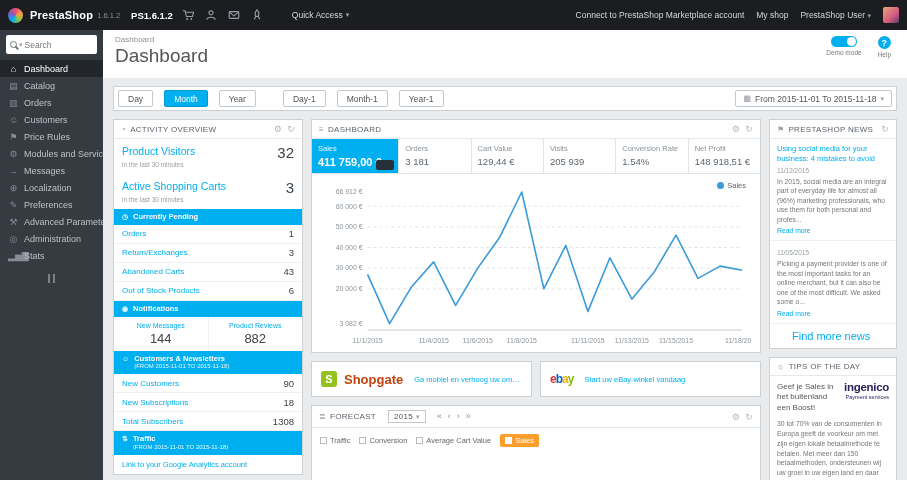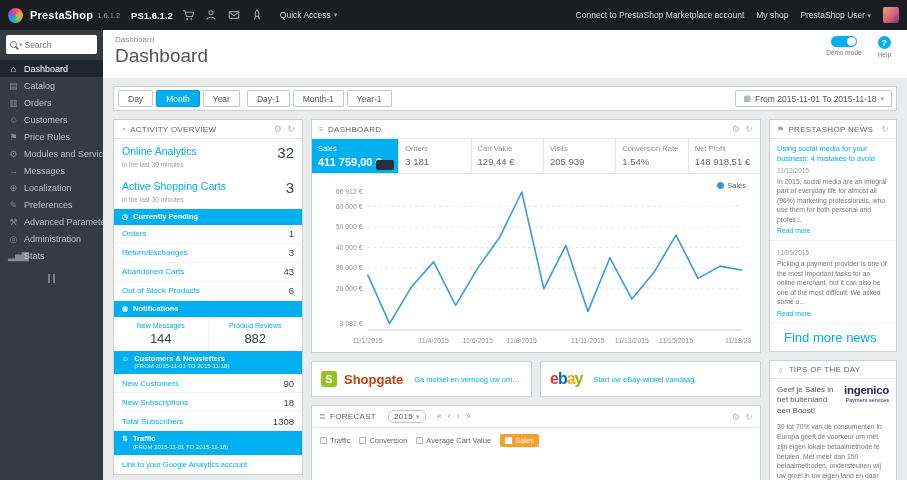--- a/index.html
+++ b/index.html
@@ -12,21 +12,21 @@
   
   .topbar{position:absolute;top:0;left:0;width:907px;height:30px;background:#1b1d20;
     display:flex;align-items:center;padding:0 8px;gap:7px;z-index:30}
   .logo-mark{width:15px;height:15px;border-radius:50%;flex:0 0 auto;
     background:conic-gradient(#e94e77,#f8a145,#8bc34a,#00aff0,#7b5cc6,#e94e77)}
   .brand{color:#fff;font-size:11px;font-weight:bold;letter-spacing:.2px}
   .version{color:#8b9198;font-size:7.5px;margin-left:-3px}
   .shopname{color:#fff;font-size:9.5px;font-weight:bold;margin-left:4px}
   .tb-ico{display:inline-flex;align-items:center;justify-content:center;width:16px;height:16px}
   .tb-ico svg{stroke:#97a0a8;fill:none;stroke-width:1.3}
-  .quick{color:#d4d8dc;font-size:8.5px;display:inline-flex;align-items:center;gap:3px;margin-left:8px}
+  .quick{color:#d4d8dc;font-size:8.5px;display:inline-flex;align-items:center;gap:3px;margin-left:20px}
   .caret{font-size:7px;color:#9aa0a6}
   .tb-right{margin-left:auto;display:flex;align-items:center;gap:12px;color:#d4d8dc;font-size:8.5px}
   .avatar{width:16px;height:16px;border-radius:2px;
     background:linear-gradient(135deg,#e8a87c,#d55a7f 60%,#5a3d6b)}
 
   
   .sidebar{position:absolute;left:0;top:30px;bottom:0;width:103px;background:#363a41;z-index:20}
   .search-box{margin:5px 6px 6px;background:#fff;border-radius:2px;height:19px;display:flex;
     align-items:center;padding:0 4px;gap:2px}
   .mag{width:7px;height:7px;border:1.5px solid #6d747b;border-radius:50%;position:relative;flex:0 0 auto}
@@ -53,24 +53,24 @@
   .toggle .knob{position:absolute;right:1px;top:1px;width:9px;height:9px;border-radius:50%;background:#fff}
   .help-ico{width:13px;height:13px;border-radius:50%;background:var(--accent);color:#fff;font-size:9px;
     font-weight:bold;display:flex;align-items:center;justify-content:center}
   .tool-label{font-size:6.5px;color:#777}
 
   .content{padding:8px 10px}
 
   
   .filterbar{display:flex;align-items:center;background:#fff;border:1px solid #ccd1d6;
     padding:3px 4px;margin-bottom:8px}
-  #filter-buttons{display:flex;gap:3px;align-items:center}
+  #filter-buttons{display:flex;gap:11px;align-items:center}
   .fbtn{font-size:8.5px;padding:2.5px 9px;background:#fff;border:1px solid #c3c8cd;color:#555;border-radius:2px}
   .fbtn.active{background:var(--accent);border-color:#0099d4;color:#fff}
-  .fbtn.gap{margin-left:4px}
+  .fbtn.gap{margin-left:16px}
   .daterange{margin-left:auto;display:flex;align-items:center;gap:4px;border:1px solid #c3c8cd;
     padding:2.5px 7px;font-size:8.5px;color:#555;background:#fff;border-radius:2px;cursor:pointer}
   .cal{color:#8a9096;font-size:8px}
 
   
   .cols{display:flex;gap:8px;align-items:flex-start}
   .col-left{width:190px;flex:0 0 auto}
   .col-mid{flex:1;min-width:0}
   .col-right{width:128px;flex:0 0 auto}
   .panel{background:#fff;border:1px solid #ccd1d6;margin-bottom:8px}
@@ -121,43 +121,43 @@
   .ylab{font-size:7px;fill:#8d959b;text-anchor:end}
   .xlab{font-size:7px;fill:#8d959b;text-anchor:middle}
 
   
   .promos{display:flex;gap:8px;margin-bottom:8px}
   .promo{flex:1;background:#fff;border:1px solid #ccd1d6;display:flex;align-items:center;
     gap:7px;padding:6px 9px;height:36px;min-width:0}
   .sg-mark{width:16px;height:16px;background:#95c11f;border-radius:3px;color:#fff;font-weight:bold;
     font-size:11px;display:flex;align-items:center;justify-content:center;flex:0 0 auto}
   .sg-text{color:#c2410c;font-size:13px;font-weight:bold}
-  .ebay-logo{font-size:16px;font-weight:bold;letter-spacing:-1px;flex:0 0 auto}
+  .ebay-logo{font-size:12px;font-weight:bold;letter-spacing:-1px;flex:0 0 auto}
   .promo-link{font-size:7.5px;color:var(--accent);margin-left:4px;white-space:nowrap;
     overflow:hidden;text-overflow:ellipsis}
 
   
   .year-select{display:inline-flex;align-items:center;gap:3px;border:1px solid #c3c8cd;
-    padding:1px 5px;font-size:8px;color:#555;background:#fff;margin-left:8px;cursor:pointer;border-radius:6px}
+    padding:1px 5px;font-size:8px;color:#555;background:#fff;margin-left:8px;cursor:pointer;border-radius:0}
   .nav-arrows{display:inline-flex;gap:2px;margin-left:5px}
   .arrow{border:0;background:transparent;color:#8a9096;font-size:9px;padding:0 2px;line-height:1}
   .flegend{display:flex;gap:9px;align-items:center;padding:6px 8px;font-size:7.5px;color:#666}
   .flegend-item{display:inline-flex;align-items:center;cursor:pointer}
   .cb{width:7px;height:7px;border:1px solid #b6bbc0;background:#fff;margin-right:3px;flex:0 0 auto}
   .flegend-item.sales-active{background:#fb9e2c;color:#fff;padding:2px 5px;border-radius:2px}
   .flegend-item.sales-active .cb{border-color:#fff}
   .forecast-body{height:40px}
 
   
   .article{padding:5px 7px;border-bottom:1px solid #eef0f2}
   .a-title{display:block;color:var(--accent);font-size:7.5px;font-weight:normal;line-height:1.3}
   .a-date{font-size:6.5px;color:#9aa0a5;margin:3px 0}
   .a-body{font-size:6.8px;color:#777;line-height:1.4}
   .read-more{display:inline-block;color:var(--accent);font-size:6.8px;margin-top:3px}
-  .more-news{display:block;padding:6px 14px;font-size:13px;color:var(--accent)}
+  .more-news{display:block;padding:6px 22px;font-size:11px;color:var(--accent)}
   .tips-body{padding:6px 7px}
   .tips-top{display:flex;gap:5px;align-items:flex-start}
   .tips-title{flex:1;font-size:8px;font-weight:normal;color:#52575c;line-height:1.35}
   .ingenico{text-align:right;flex:0 0 auto}
   .ing-name{font-size:11.5px;font-weight:bold;color:#29235c;letter-spacing:-.3px;line-height:1}
   .ing-sub{font-size:5.5px;color:#29235c;margin-top:1px}
   .tips-text{font-size:6.8px;color:#777;line-height:1.45;margin-top:5px}
 </style>
 </head>
 <body>
@@ -311,21 +311,21 @@
         <div class="panel">
           <div class="phead">
             <span class="pico">◔</span>
             <span>ACTIVITY OVERVIEW</span>
             <span class="phtools">
               <span>⚙</span>
               <span>↻</span>
             </span>
           </div>
           <div class="stat-pair">
-            <span class="stat-label">Online Analytics</span>
+            <span class="stat-label">Product Visitors</span>
             <span class="stat-value">32</span>
           </div>
           <div class="stat-sub">in the last 30 minutes</div>
           <div class="stat-pair">
             <span class="stat-label">Active Shopping Carts</span>
             <span class="stat-value">3</span>
           </div>
           <div class="stat-sub">in the last 30 minutes</div>
 
           <div class="sec-head">

